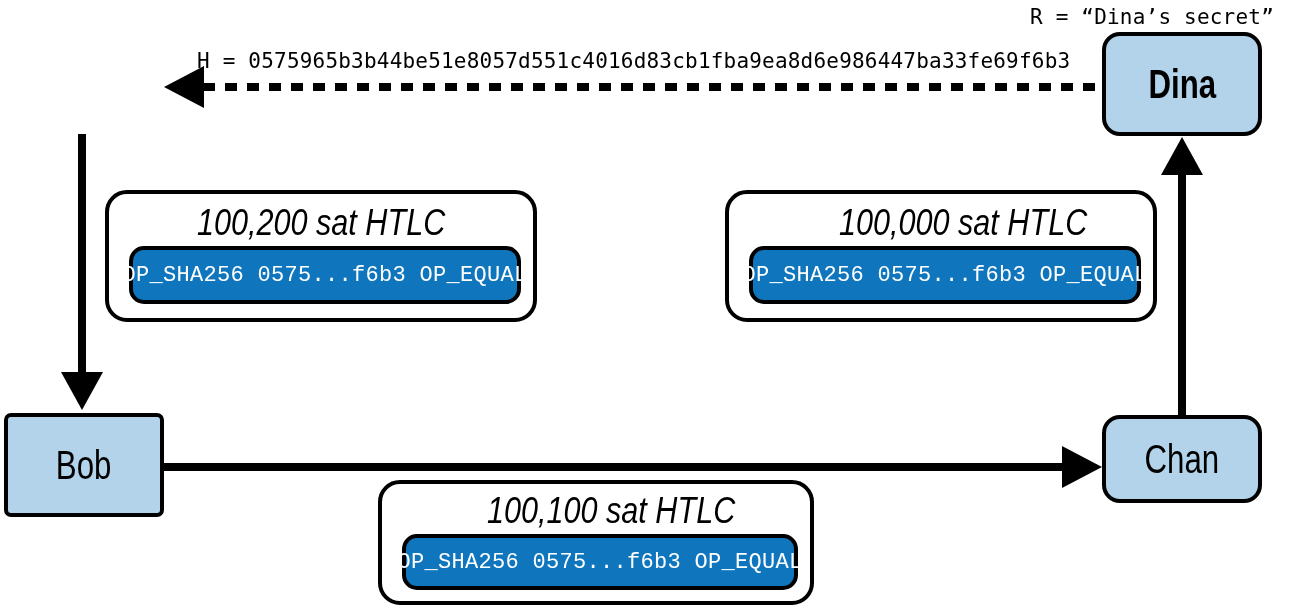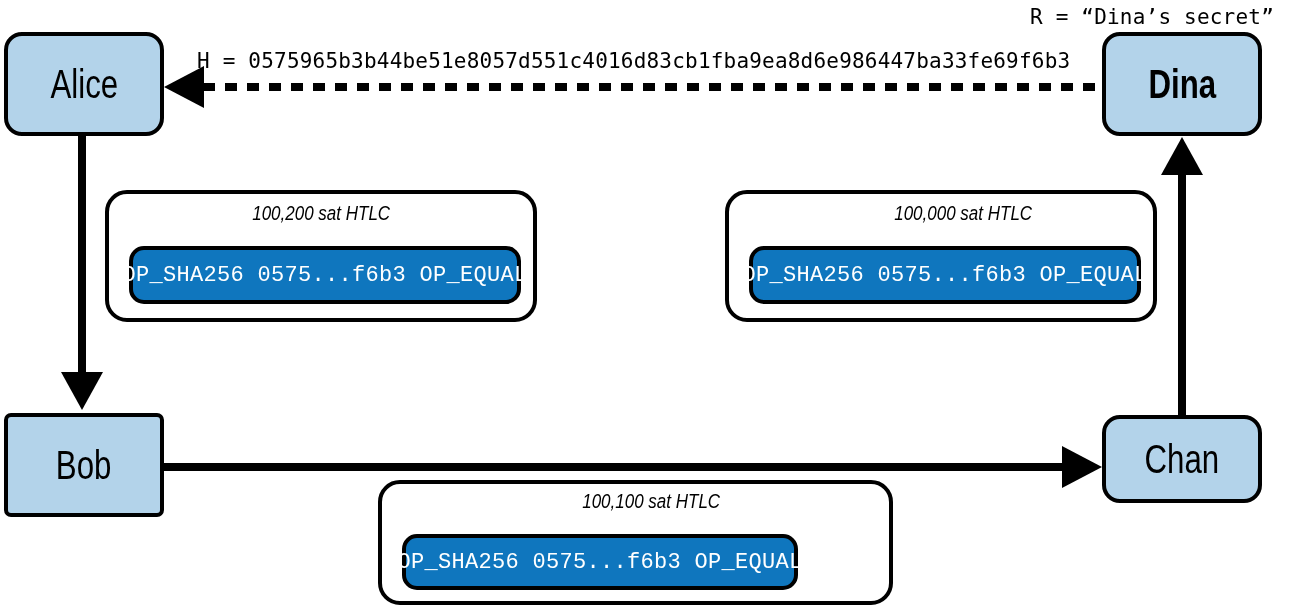--- a/index.html
+++ b/index.html
@@ -74,23 +74,23 @@
 
   
   .htlc {
     position: absolute;
     background: #ffffff;
     border: 4px solid var(--stroke, #000);
     border-radius: 22px;
   }
   #htlc-ab { left: 105px; top: 190px; width: 432px; height: 132px; }
   #htlc-cd { left: 725px; top: 190px; width: 432px; height: 132px; padding-left: 44px; }
-  #htlc-bc { left: 378px; top: 480px; width: 515px; height: 125px; padding-left: 31px; }
+  #htlc-bc { left: 378px; top: 480px; width: 436px; height: 125px; padding-left: 31px; }
   .htlc-title { text-align: center; margin-top: 8px;
-    font-size: 20px; font-style: italic; color: var(--text, #000); }
+    font-size: 36px; font-style: italic; color: var(--text, #000); }
   #htlc-bc .htlc-title { margin-top: 6px; }
   .htlc-title span { display: inline-block; transform: scaleX(0.85); white-space: nowrap; }
   .script-box {
     position: absolute;
     background: var(--script-fill, #0f76be);
     border: 4px solid var(--stroke, #000);
     border-radius: 15px;
     display: flex; align-items: center; justify-content: center;
   }
   #htlc-ab .script-box { left: 20px; top: 52px; width: 392px; height: 58px; }
@@ -117,23 +117,20 @@
 
   <div class="edge-line" id="edge-ab-line"></div>
   <div class="arrowhead" id="edge-ab-head"></div>
 
   <div class="edge-line" id="edge-bc-line"></div>
   <div class="arrowhead" id="edge-bc-head"></div>
 
   <div class="edge-line" id="edge-cd-line"></div>
   <div class="arrowhead" id="edge-cd-head"></div>
 
-  <div class="node" id="node-alice">
-    <span class="node-label">Alice</span>
-  </div>
   <div class="node" id="node-dina">
     <span class="node-label">Dina</span>
   </div>
   <div class="node" id="node-bob">
     <span class="node-label">Bob</span>
   </div>
   <div class="node" id="node-chan">
     <span class="node-label">Chan</span>
   </div>
 

